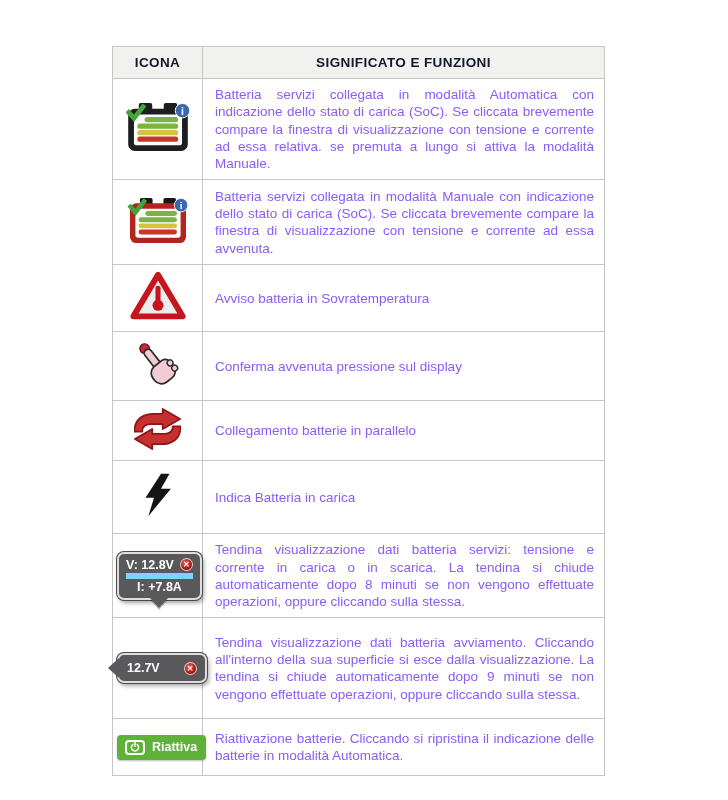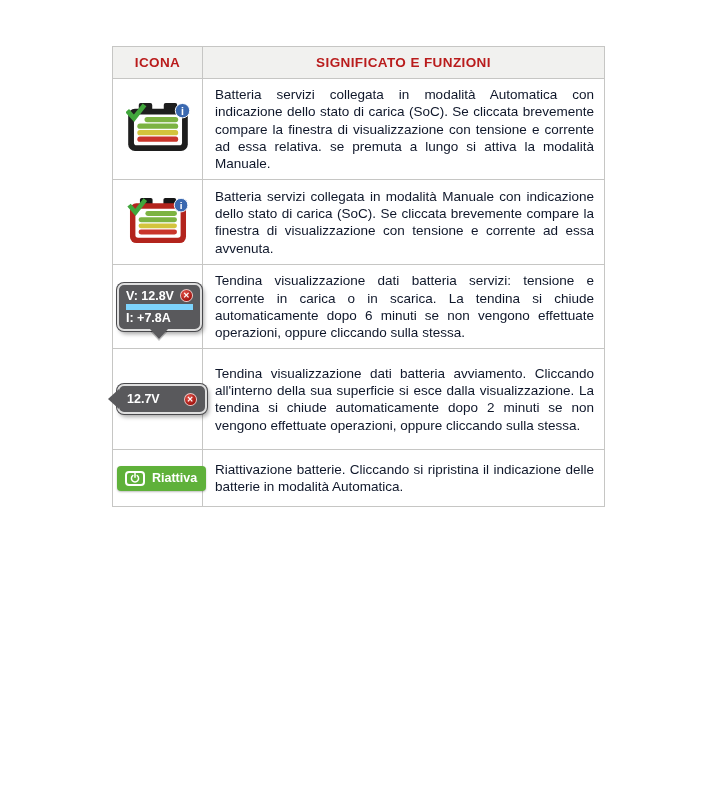--- a/index.html
+++ b/index.html
@@ -8,41 +8,41 @@
     position:relative; width:728px; height:800px; background:#ffffff;
     font-family:"Liberation Sans", sans-serif; overflow:hidden;
   }
   table.legend {
     position:absolute; left:112px; top:46px; width:493px;
     border-collapse:collapse; table-layout:fixed;
   }
   table.legend col.c-icon { width:90px; }
   table.legend th, table.legend td { border:1px solid #c6c6c4; }
   table.legend th {
-    background:#f1f1ef; color:#b91c1c; font-size:13.5px; font-weight:bold;
+    background:#f1f1ef; color:#0f172a; font-size:13.5px; font-weight:bold;
     letter-spacing:.4px; height:32px; text-align:center; padding:4px 6px;
   }
   td.icon-cell { text-align:center; vertical-align:middle; padding:6px 4px; }
   td.text-cell {
     vertical-align:middle; padding:7px 10px 7px 12px;
-    color:#0f172a; font-size:13.5px; line-height:1.28;
+    color:#8b5cf6; font-size:13.5px; line-height:1.28;
   }
   td.text-cell p { text-align:justify; }
   tr.rh-a{height:100px} tr.rh-b{height:85px} tr.rh-c{height:58px}
   tr.rh-d{height:61px} tr.rh-e{height:60px} tr.rh-f{height:66px}
   tr.rh-g{height:81px} tr.rh-h{height:101px} tr.rh-i{height:57px}
 
   
   .tip {
     position:relative; display:inline-block; background:#59595c;
     border:2px solid #dedede; border-radius:7px; padding:3px 7px;
     box-shadow:0 0 0 1px #4a4a4d, 2px 3px 4px rgba(0,0,0,.35);
     color:#ffffff; font-weight:bold; font-size:12.5px; text-align:left;
   }
-  .tip-row { display:flex; align-items:center; justify-content:flex-start; gap:6px; padding:1px 0; white-space:nowrap; }
+  .tip-row { display:flex; align-items:center; justify-content:center; gap:6px; padding:1px 0; white-space:nowrap; }
   .tip-row + .tip-row { border-top:6px solid #7dd3fc; }
   .x-badge {
     width:13px; height:13px; border-radius:50%; flex:0 0 13px;
     background:radial-gradient(circle at 35% 30%, #e4534a, #a11510 72%);
     border:1px solid rgba(255,255,255,.75);
     color:#fff; font-size:8px; font-weight:bold; line-height:11px; text-align:center;
   }
   .tail-down {
     position:absolute; left:50%; bottom:-10px; transform:translateX(-50%);
     width:0; height:0; border:9px solid transparent; border-bottom:none;
@@ -124,54 +124,107 @@
               <circle cx="58.5" cy="9" r="7.5" fill="#3a68b0" stroke="#ffffff" stroke-width="1"></circle>
               <text x="58.5" y="13" font-size="11" font-weight="bold" fill="#ffffff" text-anchor="middle">i</text>
             </g>
           </svg>
         </td>
         <td class="text-cell">
           <p>Batteria servizi collegata in modalità Manuale con indicazione dello stato di carica (SoC). Se cliccata brevemente compare la finestra di visualizzazione con tensione e corrente ad essa avvenuta.</p>
         </td>
       </tr>
 
-
-
-
+      <tr class="rh-c">
+        <td class="icon-cell">
+          <svg width="56" height="50" viewBox="0 0 66 58">
+            <path d="M33,4 L62,53 L4,53 Z" fill="#ededeb" stroke="#c4161c" stroke-width="7" stroke-linejoin="round"></path>
+            <g>
+              <line x1="33" y1="20" x2="33" y2="35" stroke="#c4161c" stroke-width="6" stroke-linecap="round"></line>
+              <circle cx="33" cy="40" r="6.5" fill="#c4161c"></circle>
+            </g>
+          </svg>
+        </td>
+        <td class="text-cell">
+          <p>Avviso batteria in Sovratemperatura</p>
+        </td>
+      </tr>
+
+      <tr class="rh-d">
+        <td class="icon-cell">
+          <svg width="52" height="52" viewBox="0 0 60 60">
+            <g transform="rotate(-38 30 32)">
+              <circle cx="30" cy="7" r="5.5" fill="#c5293a" stroke="#611021" stroke-width="1.6"></circle>
+              <rect x="25.5" y="9" width="9" height="25" rx="4.5" fill="#f2ccd4" stroke="#2b2b2b" stroke-width="2"></rect>
+              <path d="M25.5,30 h12 a6,6 0 0 1 6,6 v8 a9,9 0 0 1 -9,9 h-8 a10,10 0 0 1 -10,-10 v-3 a10,10 0 0 1 9,-10 z" fill="#f2ccd4" stroke="#2b2b2b" stroke-width="2"></path>
+              <circle cx="43" cy="38" r="3.4" fill="#f2ccd4" stroke="#2b2b2b" stroke-width="1.6"></circle>
+              <circle cx="43.5" cy="46" r="3.4" fill="#f2ccd4" stroke="#2b2b2b" stroke-width="1.6"></circle>
+            </g>
+          </svg>
+        </td>
+        <td class="text-cell">
+          <p>Conferma avvenuta pressione sul display</p>
+        </td>
+      </tr>
+
+      <tr class="rh-e">
+        <td class="icon-cell">
+          <svg width="47" height="42" viewBox="0 0 54 48">
+            <g fill="#c63030" stroke="#8e1717" stroke-width="2" stroke-linejoin="round">
+              <path d="M33,1 L53,12.5 L33,24 L33,18.5 L19,18.5 C12.5,18.5 9.5,21.5 9.5,27 L0.5,27 C0.5,12 11,6.5 23,6.5 L33,6.5 Z"></path>
+              <path d="M33,1 L53,12.5 L33,24 L33,18.5 L19,18.5 C12.5,18.5 9.5,21.5 9.5,27 L0.5,27 C0.5,12 11,6.5 23,6.5 L33,6.5 Z" transform="rotate(180 27 24)"></path>
+            </g>
+          </svg>
+        </td>
+        <td class="text-cell">
+          <p>Collegamento batterie in parallelo</p>
+        </td>
+      </tr>
+
+      <tr class="rh-f">
+        <td class="icon-cell">
+          <svg width="31" height="56" viewBox="0 0 44 62">
+            <path d="M27,1 L5,35 H17 L9,61 L41,22 H27 L39,1 Z" fill="#141414"></path>
+          </svg>
+        </td>
+        <td class="text-cell">
+          <p>Indica Batteria in carica</p>
+        </td>
+      </tr>
 
       <tr class="rh-g">
         <td class="icon-cell">
           <div class="tip">
             <div class="tip-row">
               <span>V: 12.8V</span>
               <span class="x-badge">✕</span>
             </div>
             <div class="tip-row">
               <span>I: +7.8A</span>
             </div>
             <span class="tail-down"></span>
           </div>
         </td>
         <td class="text-cell">
-          <p>Tendina visualizzazione dati batteria servizi: tensione e corrente in carica o in scarica. La tendina si chiude automaticamente dopo 6 minuti se non vengono effettuate operazioni, oppure cliccando sulla stessa.</p>
+          <p>Tendina visualizzazione dati batteria servizi: tensione e corrente in carica o in scarica. La tendina si chiude automaticamente dopo 8 minuti se non vengono effettuate operazioni, oppure cliccando sulla stessa.</p>
         </td>
       </tr>
 
       <tr class="rh-h">
         <td class="icon-cell">
           <div class="tip single">
             <div class="tip-row">
               <span>12.7V</span>
               <span class="x-badge">✕</span>
             </div>
             <span class="tail-left"></span>
           </div>
         </td>
         <td class="text-cell">
-          <p>Tendina visualizzazione dati batteria avviamento. Cliccando all'interno della sua superficie si esce dalla visualizzazione. La tendina si chiude automaticamente dopo 2 minuti se non vengono effettuate operazioni, oppure cliccando sulla stessa.</p>
+          <p>Tendina visualizzazione dati batteria avviamento. Cliccando all'interno della sua superficie si esce dalla visualizzazione. La tendina si chiude automaticamente dopo 9 minuti se non vengono effettuate operazioni, oppure cliccando sulla stessa.</p>
         </td>
       </tr>
 
       <tr class="rh-i">
         <td class="icon-cell">
           <span class="btn-riattiva">
             <span class="power-box">
               <svg width="10" height="10" viewBox="0 0 12 12">
                 <path d="M3.4,3 A4.3,4.3 0 1 0 8.6,3" fill="none" stroke="#ffffff" stroke-width="1.8" stroke-linecap="round"></path>
                 <line x1="6" y1="0.8" x2="6" y2="5.2" stroke="#ffffff" stroke-width="1.8" stroke-linecap="round"></line>

